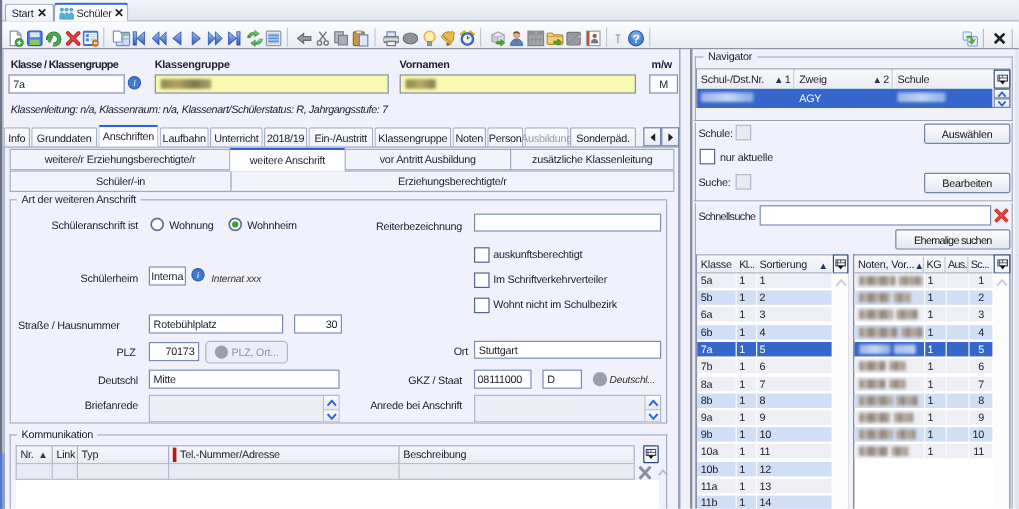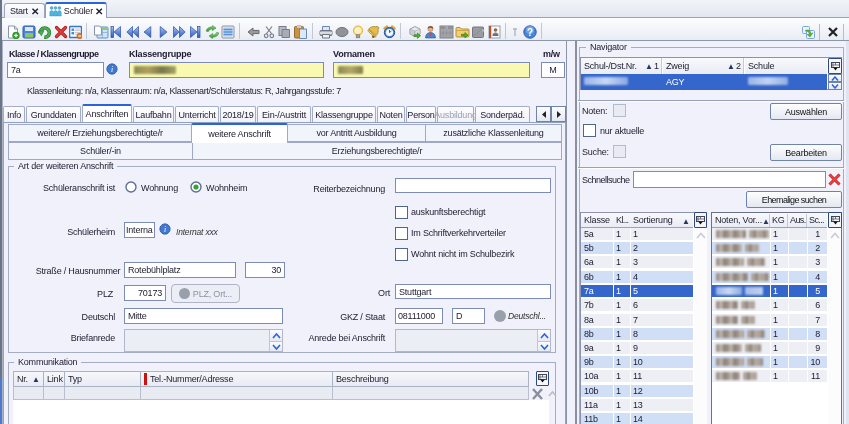--- a/index.html
+++ b/index.html
@@ -54,21 +54,21 @@
         <text x="7" y="10.5" font-size="9" font-family="Liberation Serif" font-style="italic" fill="#fff" text-anchor="middle">i</text>
       </svg></div>
 <div class="lbl b" style="left:129px;top:49px">Klassengruppe</div>
 <div class="in yel" style="left:129px;top:62px;width:195px;height:16px"></div>
 <div class="blur" style="left:134px;top:66px;width:42px;height:8px;background:linear-gradient(90deg,#8a8a52,#b0a060,#77774a,#a8a468)"></div>
 <div class="lbl b" style="left:333px;top:49px">Vornamen</div>
 <div class="in yel" style="left:333px;top:62px;width:197px;height:16px"></div>
 <div class="blur" style="left:338px;top:66px;width:25px;height:8px;background:linear-gradient(90deg,#8a8a52,#b4a868,#807c4e)"></div>
 <div class="lbl b" style="left:543px;top:49px">m/w</div>
 <div class="in" style="left:541px;top:62px;width:24px;height:16px;justify-content:center">M</div>
-<div class="lbl" style="left:27px;top:86px;letter-spacing:-0.35px">Klassenleitung: n/a, Klassenraum: n/a, Klassenart/Schülerstatus: R, Jahrgangsstufe: 7</div>
+<div class="lbl" style="left:9px;top:86px;font-style:italic;letter-spacing:-0.35px">Klassenleitung: n/a, Klassenraum: n/a, Klassenart/Schülerstatus: R, Jahrgangsstufe: 7</div>
 
 
 <div class="abs" id="maintabs" style="left:3px;top:105px;width:563px;height:18px;border-bottom:1px solid #8fa0c0"></div>
 <style>.mt{position:absolute;top:106px;height:16px;background:linear-gradient(#fdfdfe,#f0f2f8);border:1px solid #a3adc6;border-bottom:none;border-radius:2px 2px 0 0;display:flex;align-items:center;justify-content:center;white-space:nowrap;font-size:9px}</style>
 <div class="mt" style="left:3px;width:22px">Info</div>
 <div class="mt" style="left:26px;width:55px">Grunddaten</div>
 <div class="mt" style="left:82px;width:50px;top:104px;height:18px;background:#fff;border-top:2px solid #2b64d9;z-index:3">Anschriften</div>
 <div class="mt" style="left:133px;width:41px">Laufbahn</div>
 <div class="mt" style="left:175px;width:44px">Unterricht</div>
 <div class="mt" style="left:220px;width:36px">2018/19</div>
@@ -125,21 +125,21 @@
 <div class="lbl" style="left:411px;top:249px">Wohnt nicht im Schulbezirk</div>
 
 <div class="lbl" style="left:15px;top:227px;width:100px;text-align:right">Schülerheim</div>
 <div class="in" style="left:124px;top:222px;width:31px;height:16px;padding:1px 1px">Interna</div>
 <div class="ic" style="left:159px;top:223px"><svg width="12" height="12" viewBox="0 0 14 14">
         <circle cx="7" cy="7" r="6" fill="#3f7ad0" stroke="#2a5aa8"></circle>
         <text x="7" y="10.5" font-size="9" font-family="Liberation Serif" font-style="italic" fill="#fff" text-anchor="middle">i</text>
       </svg></div>
 <div class="lbl" style="left:176px;top:227px;font-style:italic;font-size:8.5px;color:#333">Internat xxx</div>
 
-<div class="lbl" style="left:28px;top:266px;width:100px;text-align:center">Straße / Hausnummer</div>
+<div class="lbl" style="left:15px;top:266px;width:100px;text-align:left">Straße / Hausnummer</div>
 <div class="in" style="left:124px;top:262px;width:112px;height:16px">Rotebühlplatz</div>
 <div class="in" style="left:245px;top:262px;width:40px;height:16px;justify-content:flex-end">30</div>
 
 <div class="lbl" style="left:15px;top:289px;width:98px;text-align:right">PLZ</div>
 <div class="in" style="left:124px;top:285px;width:42px;height:16px;justify-content:flex-end">70173</div>
 <div class="btn" style="left:171px;top:284px;width:69px;height:19px;border-radius:4px;border-color:#b0b4c4;color:#8c93a2;background:#eceef6;gap:3px"><span style="width:11px;height:11px;border-radius:50%;background:#9aa0ab;display:inline-block"></span>PLZ, Ort...</div>
 <div class="lbl" style="left:290px;top:288px;width:100px;text-align:right">Ort</div>
 <div class="in" style="left:395px;top:284px;width:156px;height:15px">Stuttgart</div>
 
 <div class="lbl" style="left:15px;top:312px;width:100px;text-align:right">Deutschl</div>
@@ -237,21 +237,21 @@
     </div>
 <div class="btn" style="left:828px;top:82px;width:14px;height:8px;border-radius:0">
       <svg width="8" height="5">
         <path d="M1 0.5L4 4L7 0.5" stroke="#2b64d9" stroke-width="1.5" fill="none"></path>
       </svg>
     </div>
 
 <div class="abs" style="left:578px;top:100px;width:266px;height:1px;background:#98a0b4"></div>
 <div class="abs" style="left:578px;top:101px;width:266px;height:1px;background:#fdfdfe"></div>
 
-<div class="lbl" style="left:582px;top:106px">Noten:</div>
+<div class="lbl" style="left:582px;top:106px">Schule:</div>
 <div class="ck ckd" style="left:613px;top:104px"></div>
 <div class="btn" style="left:770px;top:103px;width:72px;height:17px">Auswählen</div>
 <div class="ck" style="left:583px;top:124px"></div>
 <div class="lbl" style="left:600px;top:126px">nur aktuelle</div>
 <div class="lbl" style="left:582px;top:147px">Suche:</div>
 <div class="ck ckd" style="left:613px;top:145px"></div>
 <div class="btn" style="left:770px;top:144px;width:72px;height:17px">Bearbeiten</div>
 
 <div class="abs" style="left:578px;top:167px;width:266px;height:1px;background:#98a0b4"></div>
 <div class="abs" style="left:578px;top:168px;width:266px;height:1px;background:#fdfdfe"></div>

